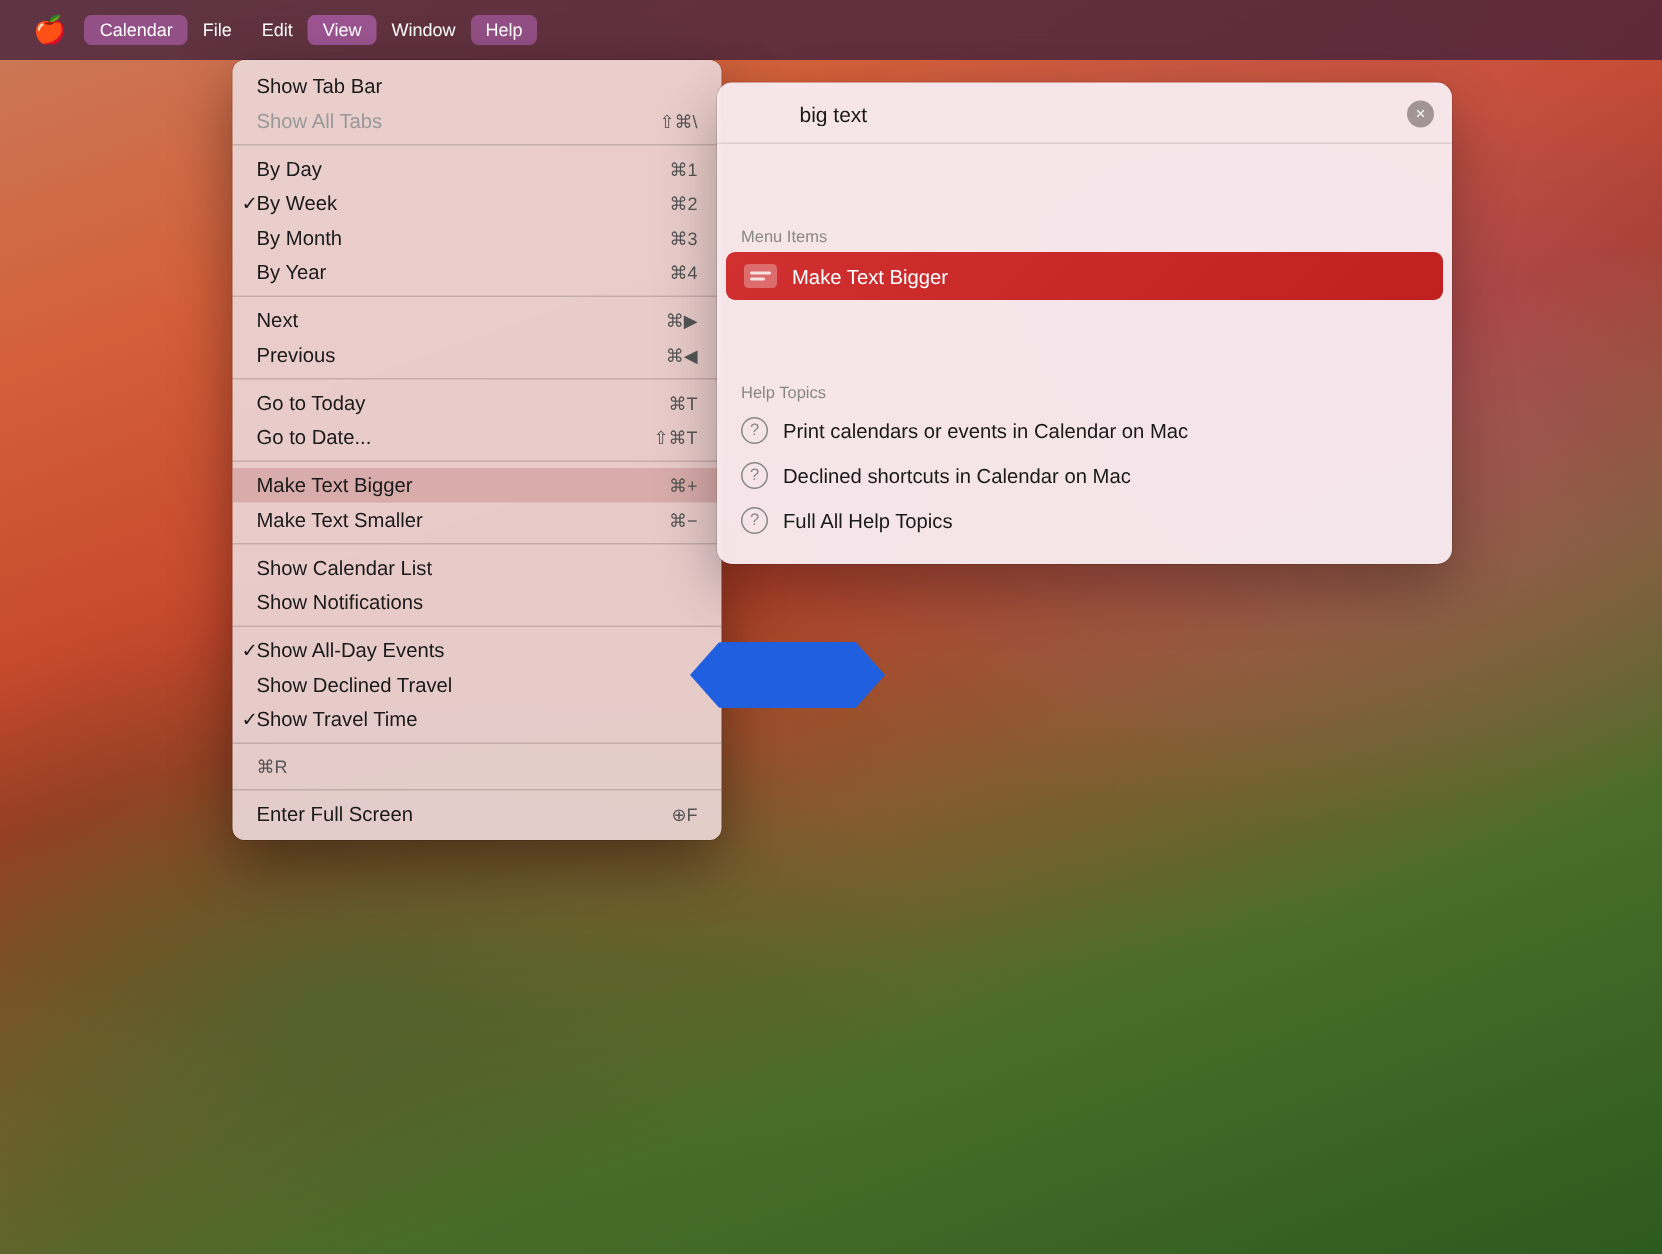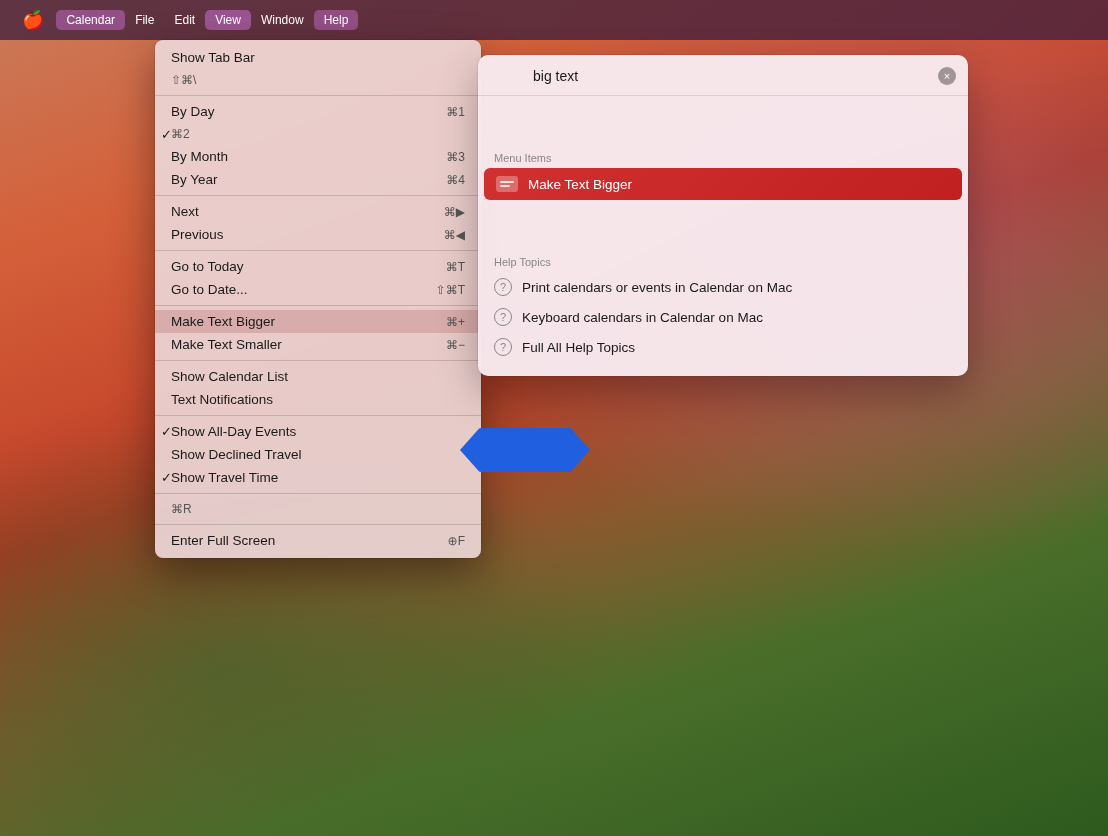--- a/index.html
+++ b/index.html
@@ -235,30 +235,32 @@
   <div class="menubar-item active">Help</div>
 </div>
 
 <div class="view-menu">
 
   <div class="menu-item">
     <span class="menu-item-label">Show Tab Bar</span>
     <span class="shortcut"></span>
   </div>
   <div class="menu-item disabled">
+    <span class="menu-item-label">Show All Tabs</span>
     <span class="shortcut">⇧⌘\</span>
   </div>
 
   <div class="menu-separator"></div>
 
   <div class="menu-item">
     <span class="menu-item-label">By Day</span>
     <span class="shortcut">⌘1</span>
   </div>
   <div class="menu-item checkmark">
+    <span class="menu-item-label">By Week</span>
     <span class="shortcut">⌘2</span>
   </div>
   <div class="menu-item">
     <span class="menu-item-label">By Month</span>
     <span class="shortcut">⌘3</span>
   </div>
   <div class="menu-item">
     <span class="menu-item-label">By Year</span>
     <span class="shortcut">⌘4</span>
   </div>
@@ -295,21 +297,21 @@
     <span class="menu-item-label">Make Text Smaller</span>
     <span class="shortcut">⌘−</span>
   </div>
 
   <div class="menu-separator"></div>
 
   <div class="menu-item">
     <span class="menu-item-label">Show Calendar List</span>
   </div>
   <div class="menu-item">
-    <span class="menu-item-label">Text Notifications</span>
+    <span class="menu-item-label">Show Notifications</span>
   </div>
 
   <div class="menu-separator"></div>
 
   <div class="menu-item checkmark">
     <span class="menu-item-label">Show All-Day Events</span>
   </div>
   <div class="menu-item">
     <span class="menu-item-label">Show Declined Travel</span>
   </div>
@@ -354,19 +356,19 @@
   </div>
 
   <div class="help-section-label">Help Topics</div>
 
   <div class="help-result-item">
     <div class="help-circle-icon">?</div>
     <span>Print calendars or events in Calendar on Mac</span>
   </div>
   <div class="help-result-item">
     <div class="help-circle-icon">?</div>
-    <span>Keyboard calendars in Calendar on Mac</span>
+    <span>Declined shortcuts in Calendar on Mac</span>
   </div>
   <div class="help-result-item">
     <div class="help-circle-icon">?</div>
     <span>Full All Help Topics</span>
   </div>
 </div>
 
 </body></html>

